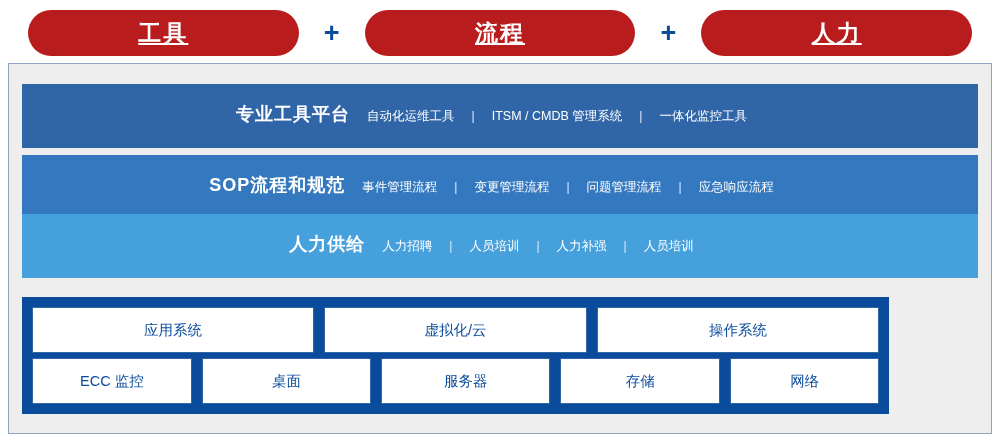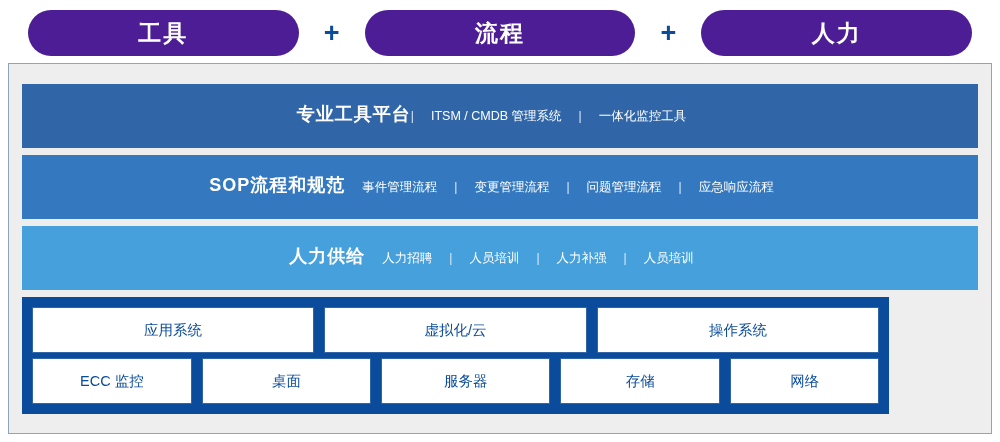--- a/index.html
+++ b/index.html
@@ -27,29 +27,30 @@
     width: 944px;
     height: 46px;
     display: flex;
     align-items: center;
     justify-content: space-between;
   }
 
   .pill {
     flex: 1 1 0;
     height: 46px;
-    background: #4c1d95;
+    background: #b91c1c;
     border-radius: 23px;
     display: flex;
     align-items: center;
     justify-content: center;
     color: #ffffff;
     font-size: 23px;
     font-weight: bold;
     letter-spacing: 2px;
+    text-decoration: underline;
   }
 
   .plus {
     flex: 0 0 auto;
     width: 66px;
     text-align: center;
     color: #0a4b9b;
     font-size: 27px;
     font-weight: bold;
     line-height: 1;
@@ -72,21 +73,21 @@
     left: 13px;
     width: 956px;
     display: flex;
     flex-direction: row;
     align-items: center;
     justify-content: center;
   }
 
   .band-1 { top: 20px;  height: 64px; background: #3066a8; }
   .band-2 { top: 91px;  height: 64px; background: #3479bf; }
-  .band-3 { top: 162px; height: 64px; background: #45a0dc; }
+  .band-3 { top: 150px; height: 64px; background: #45a0dc; }
 
   .band-title {
     color: #ffffff;
     font-size: 18px;
     font-weight: bold;
     letter-spacing: 1px;
     margin-bottom: 4px;
   }
   .band-title.italic { }
 
@@ -142,20 +143,21 @@
     <div class="pill">流程</div>
     <div class="plus">+</div>
     <div class="pill">人力</div>
   </div>
 
   <div class="stack">
 
     <div class="band band-1">
       <div class="band-title">专业工具平台</div>
       <div class="band-sub">
+        <span class="item">自动化运维工具</span>
         <span class="sep">|</span>
         <span class="item">ITSM / CMDB 管理系统</span>
         <span class="sep">|</span>
         <span class="item">一体化监控工具</span>
       </div>
     </div>
 
     <div class="band band-2">
       <div class="band-title italic">SOP流程和规范</div>
       <div class="band-sub">

